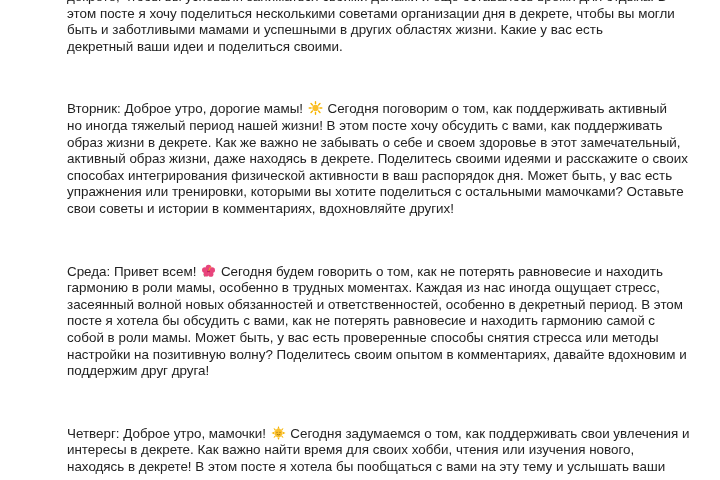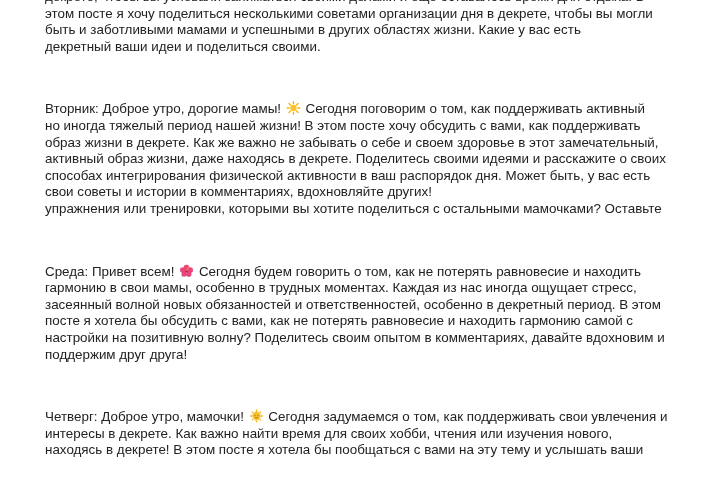--- a/index.html
+++ b/index.html
@@ -27,20 +27,21 @@
     line-height: 16.6px;
     color: #222222;
   }
   .para {
     margin: 0 0 46px 0;
     white-space: normal;
   }
   .line {
     display: block;
     white-space: nowrap;
+    margin-left: 22px;
   }
   .emoji {
     display: inline-block;
     width: 15px;
     height: 14px;
     vertical-align: -2px;
     margin: 0 1px;
   }
 </style>
 </head>
@@ -67,41 +68,42 @@
               <line x1="11.5" y1="11.5" x2="13.1" y2="13.1"></line>
               <line x1="2.9" y1="13.1" x2="4.5" y2="11.5"></line>
               <line x1="11.5" y1="4.5" x2="13.1" y2="2.9"></line>
             </g>
             <circle cx="8" cy="8" r="3.6" fill="#fbc02d"></circle>
           </svg> <span>Сегодня поговорим о том, как поддерживать активный</span></span>
       <span class="line">но иногда тяжелый период нашей жизни! В этом посте хочу обсудить с вами, как поддерживать</span>
       <span class="line">образ жизни в декрете. Как же важно не забывать о себе и своем здоровье в этот замечательный,</span>
       <span class="line">активный образ жизни, даже находясь в декрете. Поделитесь своими идеями и расскажите о своих</span>
       <span class="line">способах интегрирования физической активности в ваш распорядок дня. Может быть, у вас есть</span>
+      <span class="line">упражнения или тренировки, которыми вы хотите поделиться с остальными мамочками? Оставьте</span>
       <span class="line">свои советы и истории в комментариях, вдохновляйте других!</span>
-      <span class="line">упражнения или тренировки, которыми вы хотите поделиться с остальными мамочками? Оставьте</span>
     </p>
 
     <p class="para">
       <span class="line"><span>Среда:</span> <span>Привет всем!</span> <svg class="emoji" viewBox="0 0 16 16">
             <path d="M3 14 L7 9" stroke="#4caf50" stroke-width="1.4"></path>
             <path d="M2 12 Q4 9 6 11 Q4 13 2 12Z" fill="#66bb6a"></path>
             <g fill="#e8457c">
               <circle cx="8" cy="4" r="3.2"></circle>
               <circle cx="12.2" cy="7" r="3.2"></circle>
               <circle cx="10.6" cy="11.6" r="3"></circle>
               <circle cx="5.4" cy="11.4" r="3"></circle>
               <circle cx="3.8" cy="6.8" r="3.2"></circle>
             </g>
             <circle cx="8" cy="8.2" r="1.6" fill="#c2185b"></circle>
             <line x1="8" y1="8" x2="10.5" y2="3" stroke="#f9a825" stroke-width="1"></line>
           </svg> <span>Сегодня будем говорить о том, как не потерять равновесие и находить</span></span>
-      <span class="line">гармонию в свои мамы, особенно в трудных моментах. Каждая из нас иногда ощущает стресс,</span>
+      <span class="line">гармонию в роли мамы, особенно в трудных моментах. Каждая из нас иногда ощущает стресс,</span>
       <span class="line">засеянный волной новых обязанностей и ответственностей, особенно в декретный период. В этом</span>
       <span class="line">посте я хотела бы обсудить с вами, как не потерять равновесие и находить гармонию самой с</span>
+      <span class="line">собой в роли мамы. Может быть, у вас есть проверенные способы снятия стресса или методы</span>
       <span class="line">настройки на позитивную волну? Поделитесь своим опытом в комментариях, давайте вдохновим и</span>
       <span class="line">поддержим друг друга!</span>
     </p>
 
     <p class="para">
       <span class="line"><span>Четверг:</span> <span>Доброе утро, мамочки!</span> <svg class="emoji" viewBox="0 0 16 16">
             <g fill="#f5b400">
               <polygon points="8,0 9.3,3 6.7,3"></polygon>
               <polygon points="8,16 9.3,13 6.7,13"></polygon>
               <polygon points="0,8 3,6.7 3,9.3"></polygon>

